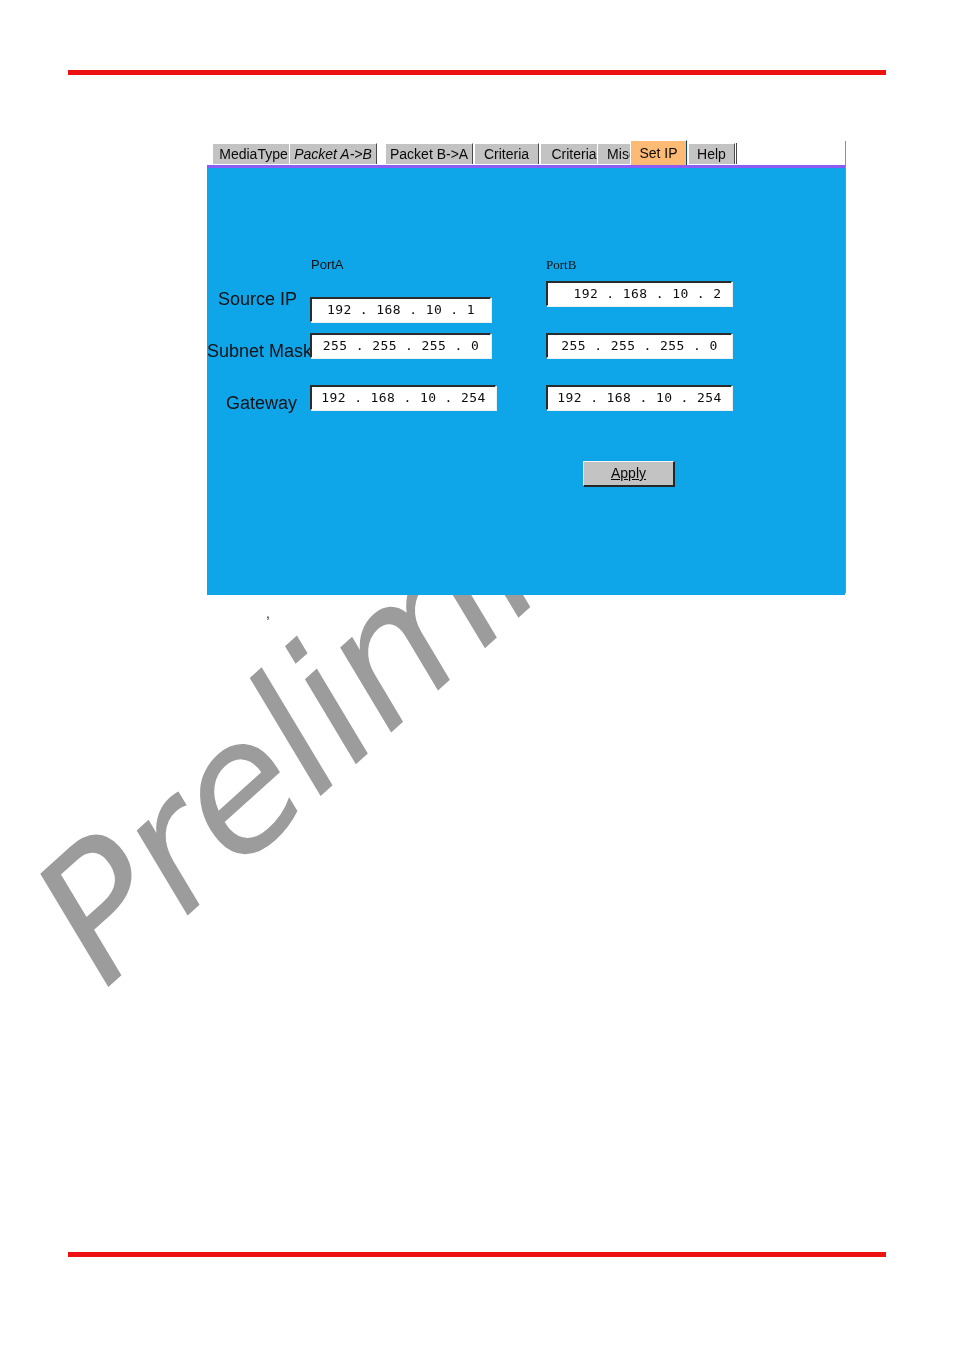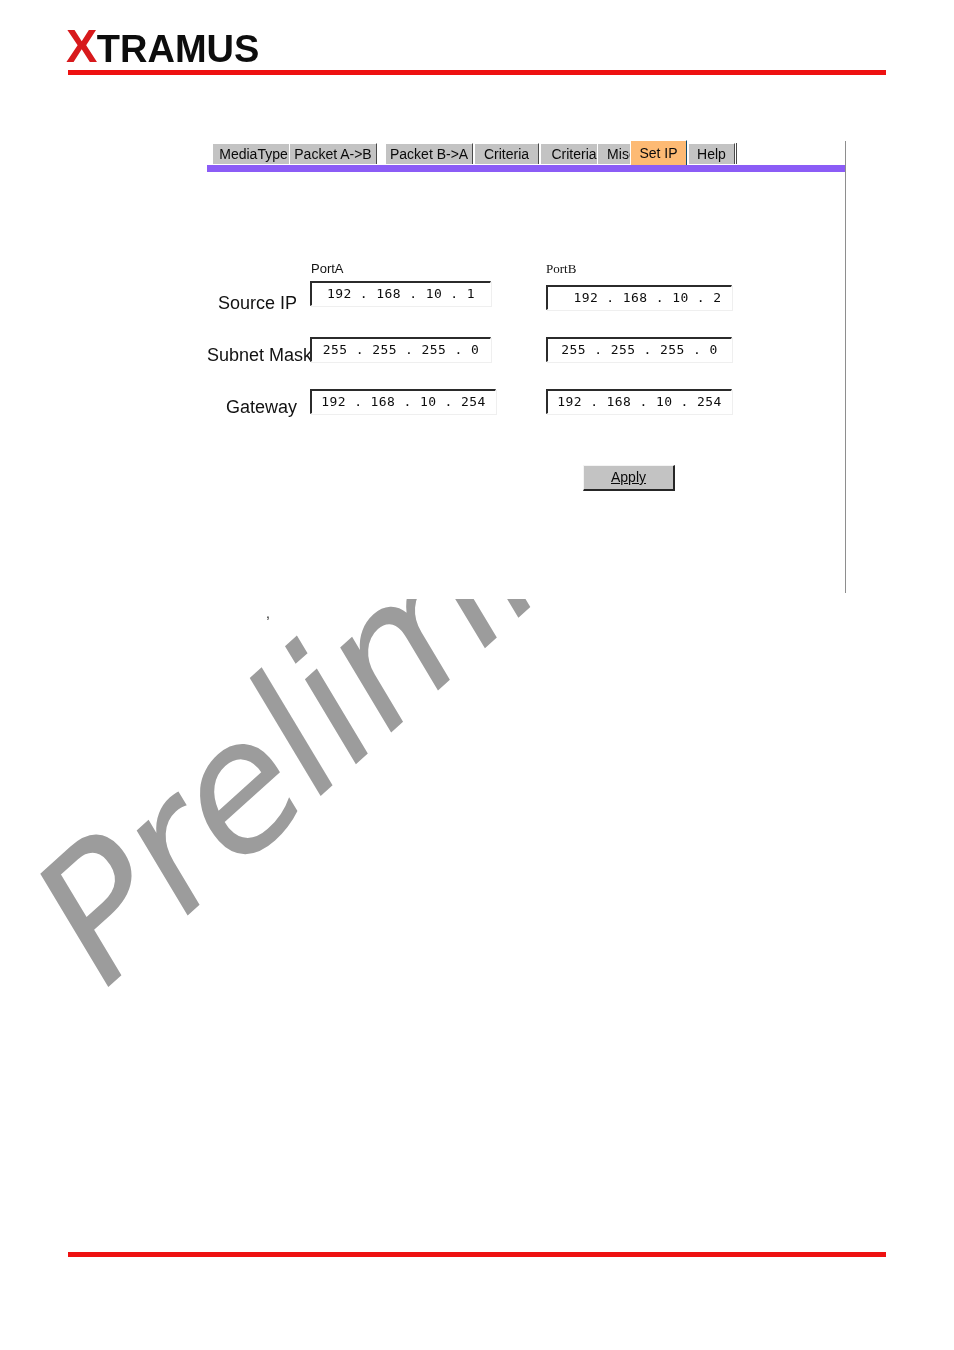--- a/index.html
+++ b/index.html
@@ -153,22 +153,22 @@
     border-left: 1px solid #4a4a4a;
     box-sizing: border-box;
   }
 
   .tabbody {
     position: absolute;
     left: 0;
     top: 25px;
     width: 638px;
     height: 427px;
-    background: #ffffff;
-    border-top: 7px solid #8b5cf6;
+    background: #0ea5e9;
+    border-top: 3px solid #8b5cf6;
   }
 
   
   .col-header {
     position: absolute;
     font-family: "Liberation Sans", sans-serif;
     font-size: 13px;
     color: #121212;
     line-height: 1;
     white-space: nowrap;
@@ -218,38 +218,35 @@
     text-align: center;
     line-height: 22px;
     cursor: default;
   }
 </style>
 </head>
 <body>
 
 <div id="page">
 
-  <div class="brand">
-    <span class="x">X</span><span class="rest">TRAMUS</span>
-  </div>
   <div class="rule rule-top"></div>
 
   <div class="watermark">
     <span>Preliminary</span>
   </div>
 
   <div class="artifact">,</div>
 
   <div id="dialog">
 
     <div class="tabstrip">
       <div class="tab" style="left:5px;width:83px;">
         <span>MediaType</span>
       </div>
-      <div class="tab" style="left:82px;width:88px;">
+      <div class="tab" style="left:82px;width:88px;font-style:italic;">
         <span>Packet A-&gt;B</span>
       </div>
       <div class="tab" style="left:178px;width:88px;">
         <span>Packet B-&gt;A</span>
       </div>
       <div class="tab" style="left:267px;width:65px;">
         <span>Criteria</span>
       </div>
       <div class="tab" style="left:333px;width:68px;">
         <span>Criteria</span>
@@ -265,21 +262,21 @@
       </div>
       <div class="tab-filler" style="left:529px;width:1px;"></div>
     </div>
 
     <div class="tabbody">
 
       <div class="col-header" style="left:104px;top:90px;">PortA</div>
       <div class="col-header" style="left:339px;top:90px;font-family:Liberation Serif, serif;">PortB</div>
 
       <div class="row-label" style="left:0px;top:122px;width:90px;">Source IP</div>
-      <div class="ipfield" style="left:103px;top:109px;width:181px;">192 . 168 . 10  .  1</div>
+      <div class="ipfield" style="left:103px;top:129px;width:181px;">192 . 168 . 10  .  1</div>
       <div class="ipfield" style="left:339px;top:113px;width:186px;padding-left:16px;">192 . 168 . 10  .  2</div>
 
       <div class="row-label" style="left:0px;top:174px;width:90px;">Subnet Mask</div>
       <div class="ipfield" style="left:103px;top:165px;width:181px;">255 . 255 . 255 .  0</div>
       <div class="ipfield" style="left:339px;top:165px;width:186px;">255 . 255 . 255 .  0</div>
 
       <div class="row-label" style="left:0px;top:226px;width:90px;">Gateway</div>
       <div class="ipfield" style="left:103px;top:217px;width:186px;">192 . 168 . 10  . 254</div>
       <div class="ipfield" style="left:339px;top:217px;width:186px;">192 . 168 . 10  . 254</div>
 

